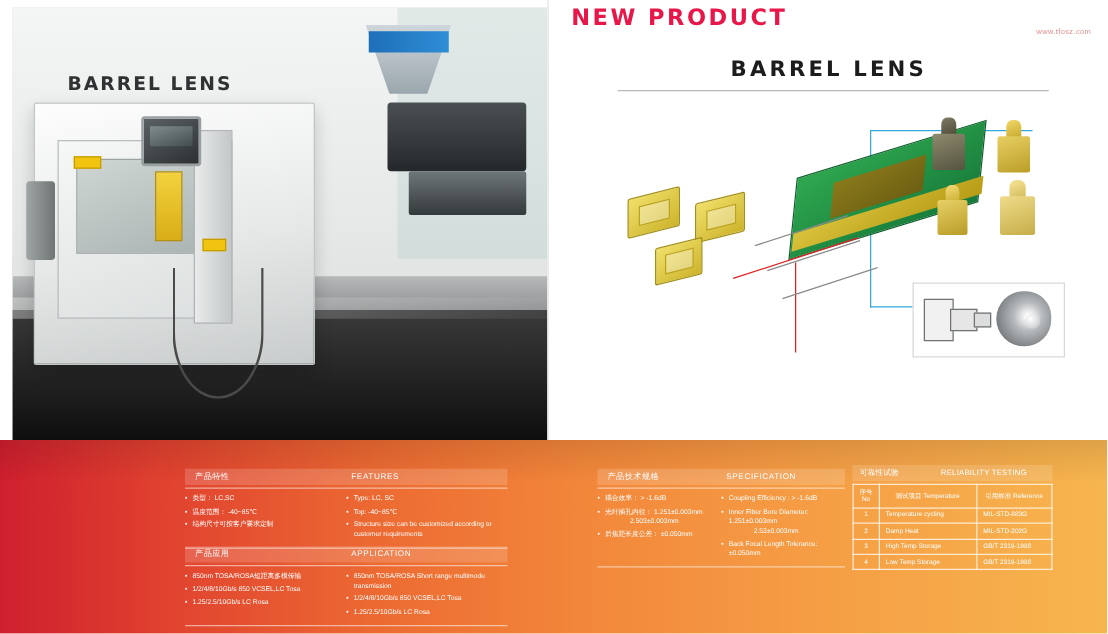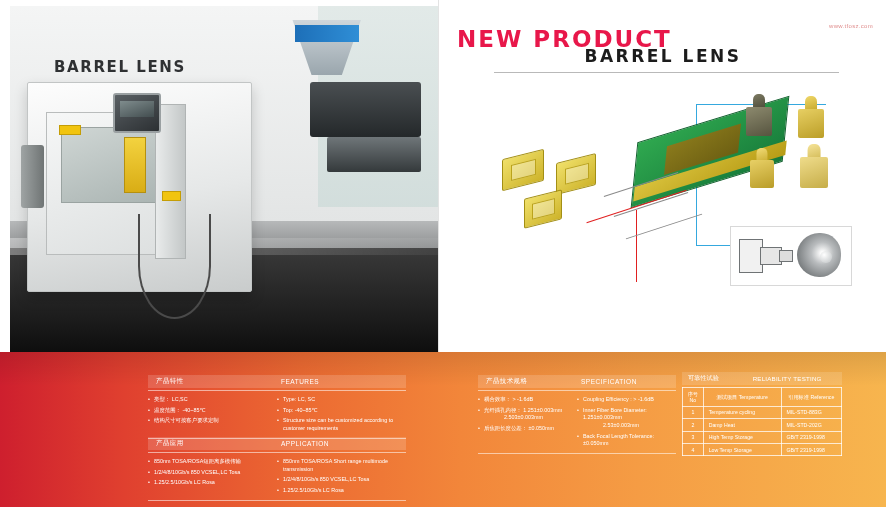--- a/index.html
+++ b/index.html
@@ -60,21 +60,21 @@
   .tag{position:absolute;background:#f1c40f;border:1px solid #c49d06;}
   .photo-title{
     position:absolute;left:44px;top:52px;
     font-size:15px;font-weight:700;letter-spacing:1.6px;color:#2f3133;
     font-family:"DejaVu Sans",sans-serif;
   }
 
   
   .right{position:absolute;left:438px;top:0;width:448px;height:352px;background:#fff;
     border-left:1px solid #e3e3e3;}
-  .np{position:absolute;left:18px;top:26px;font-size:23px;font-weight:700;
+  .np{position:absolute;left:18px;top:4px;font-size:18px;font-weight:700;
     letter-spacing:2px;color:#e8174a;font-family:"DejaVu Sans",sans-serif;}
   .url{position:absolute;right:14px;top:23px;font-size:6px;color:#e08f8f;letter-spacing:.3px;}
   .bl{position:absolute;left:0;right:0;top:46px;text-align:center;
     font-size:17px;font-weight:700;letter-spacing:2.5px;color:#1c1c1c;
     font-family:"DejaVu Sans",sans-serif;}
   .rule{position:absolute;left:55px;right:48px;top:72px;height:1px;background:#b9b9b9;}
 
   
   .illus{position:absolute;left:45px;top:82px;width:370px;height:220px;}
   .pcb{position:absolute;left:150px;top:38px;width:150px;height:62px;

